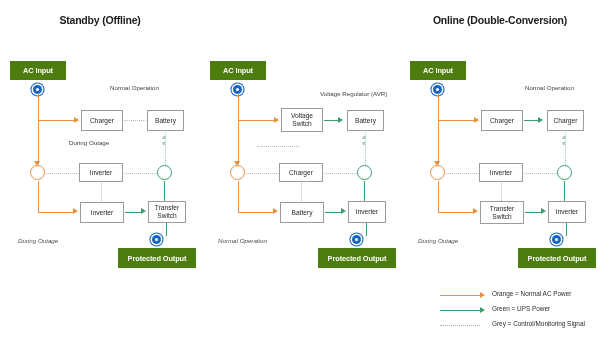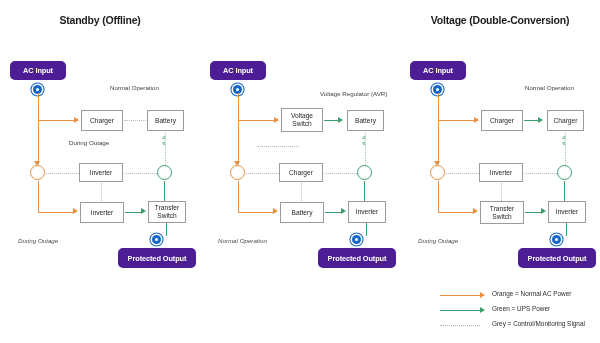--- a/index.html
+++ b/index.html
@@ -22,23 +22,23 @@
     position:absolute;top:14px;left:0;width:200px;
     text-align:center;
     font-size:10.5px;font-weight:bold;color:#1b1b1b;
     letter-spacing:-0.2px;
     white-space:nowrap;
   }
 
   
   .pill{
     position:absolute;
-    background:#4c1d95;
+    background:#4d7c0f;
     color:#ffffff;
-    border-radius:5px;
+    border-radius:0;
     font-size:7.4px;
     font-weight:bold;
     display:flex;align-items:center;justify-content:center;
     white-space:nowrap;
     letter-spacing:-0.1px;
   }
   .pill-in{left:10px;top:61px;width:56px;height:19px;}
   .pill-out{left:118px;top:248px;width:78px;height:20px;}
 
   
@@ -220,21 +220,21 @@
 
     <div class="ln v-gr" style="left:166.3px;top:223px;height:13px;"></div>
     <div class="cdot cdot-out"></div>
     <div class="pill pill-out">Protected Output</div>
 
     <div class="cap" style="left:120px;top:90px;">Voltage Regulator (AVR)</div>
     <div class="cap cap-it" style="left:18px;top:237px;">Normal Operation</div>
   </div>
 
   <div class="panel" id="panel-2">
-    <div class="panel-title">Voltage (Double-Conversion)</div>
+    <div class="panel-title">Online (Double-Conversion)</div>
 
     <div class="pill pill-in">AC Input</div>
     <div class="cdot cdot-in"></div>
 
     <div class="ln v-or" style="left:37.5px;top:93px;height:28px;"></div>
     <div class="ln v-or" style="left:37.5px;top:121px;height:43px;"></div>
     <div class="ar ar-d-or" style="left:34.2px;top:161px;"></div>
 
     <div class="ln h-or" style="left:37.5px;top:120px;width:37px;"></div>
     <div class="ar ar-r-or" style="left:74px;top:116.6px;"></div>

